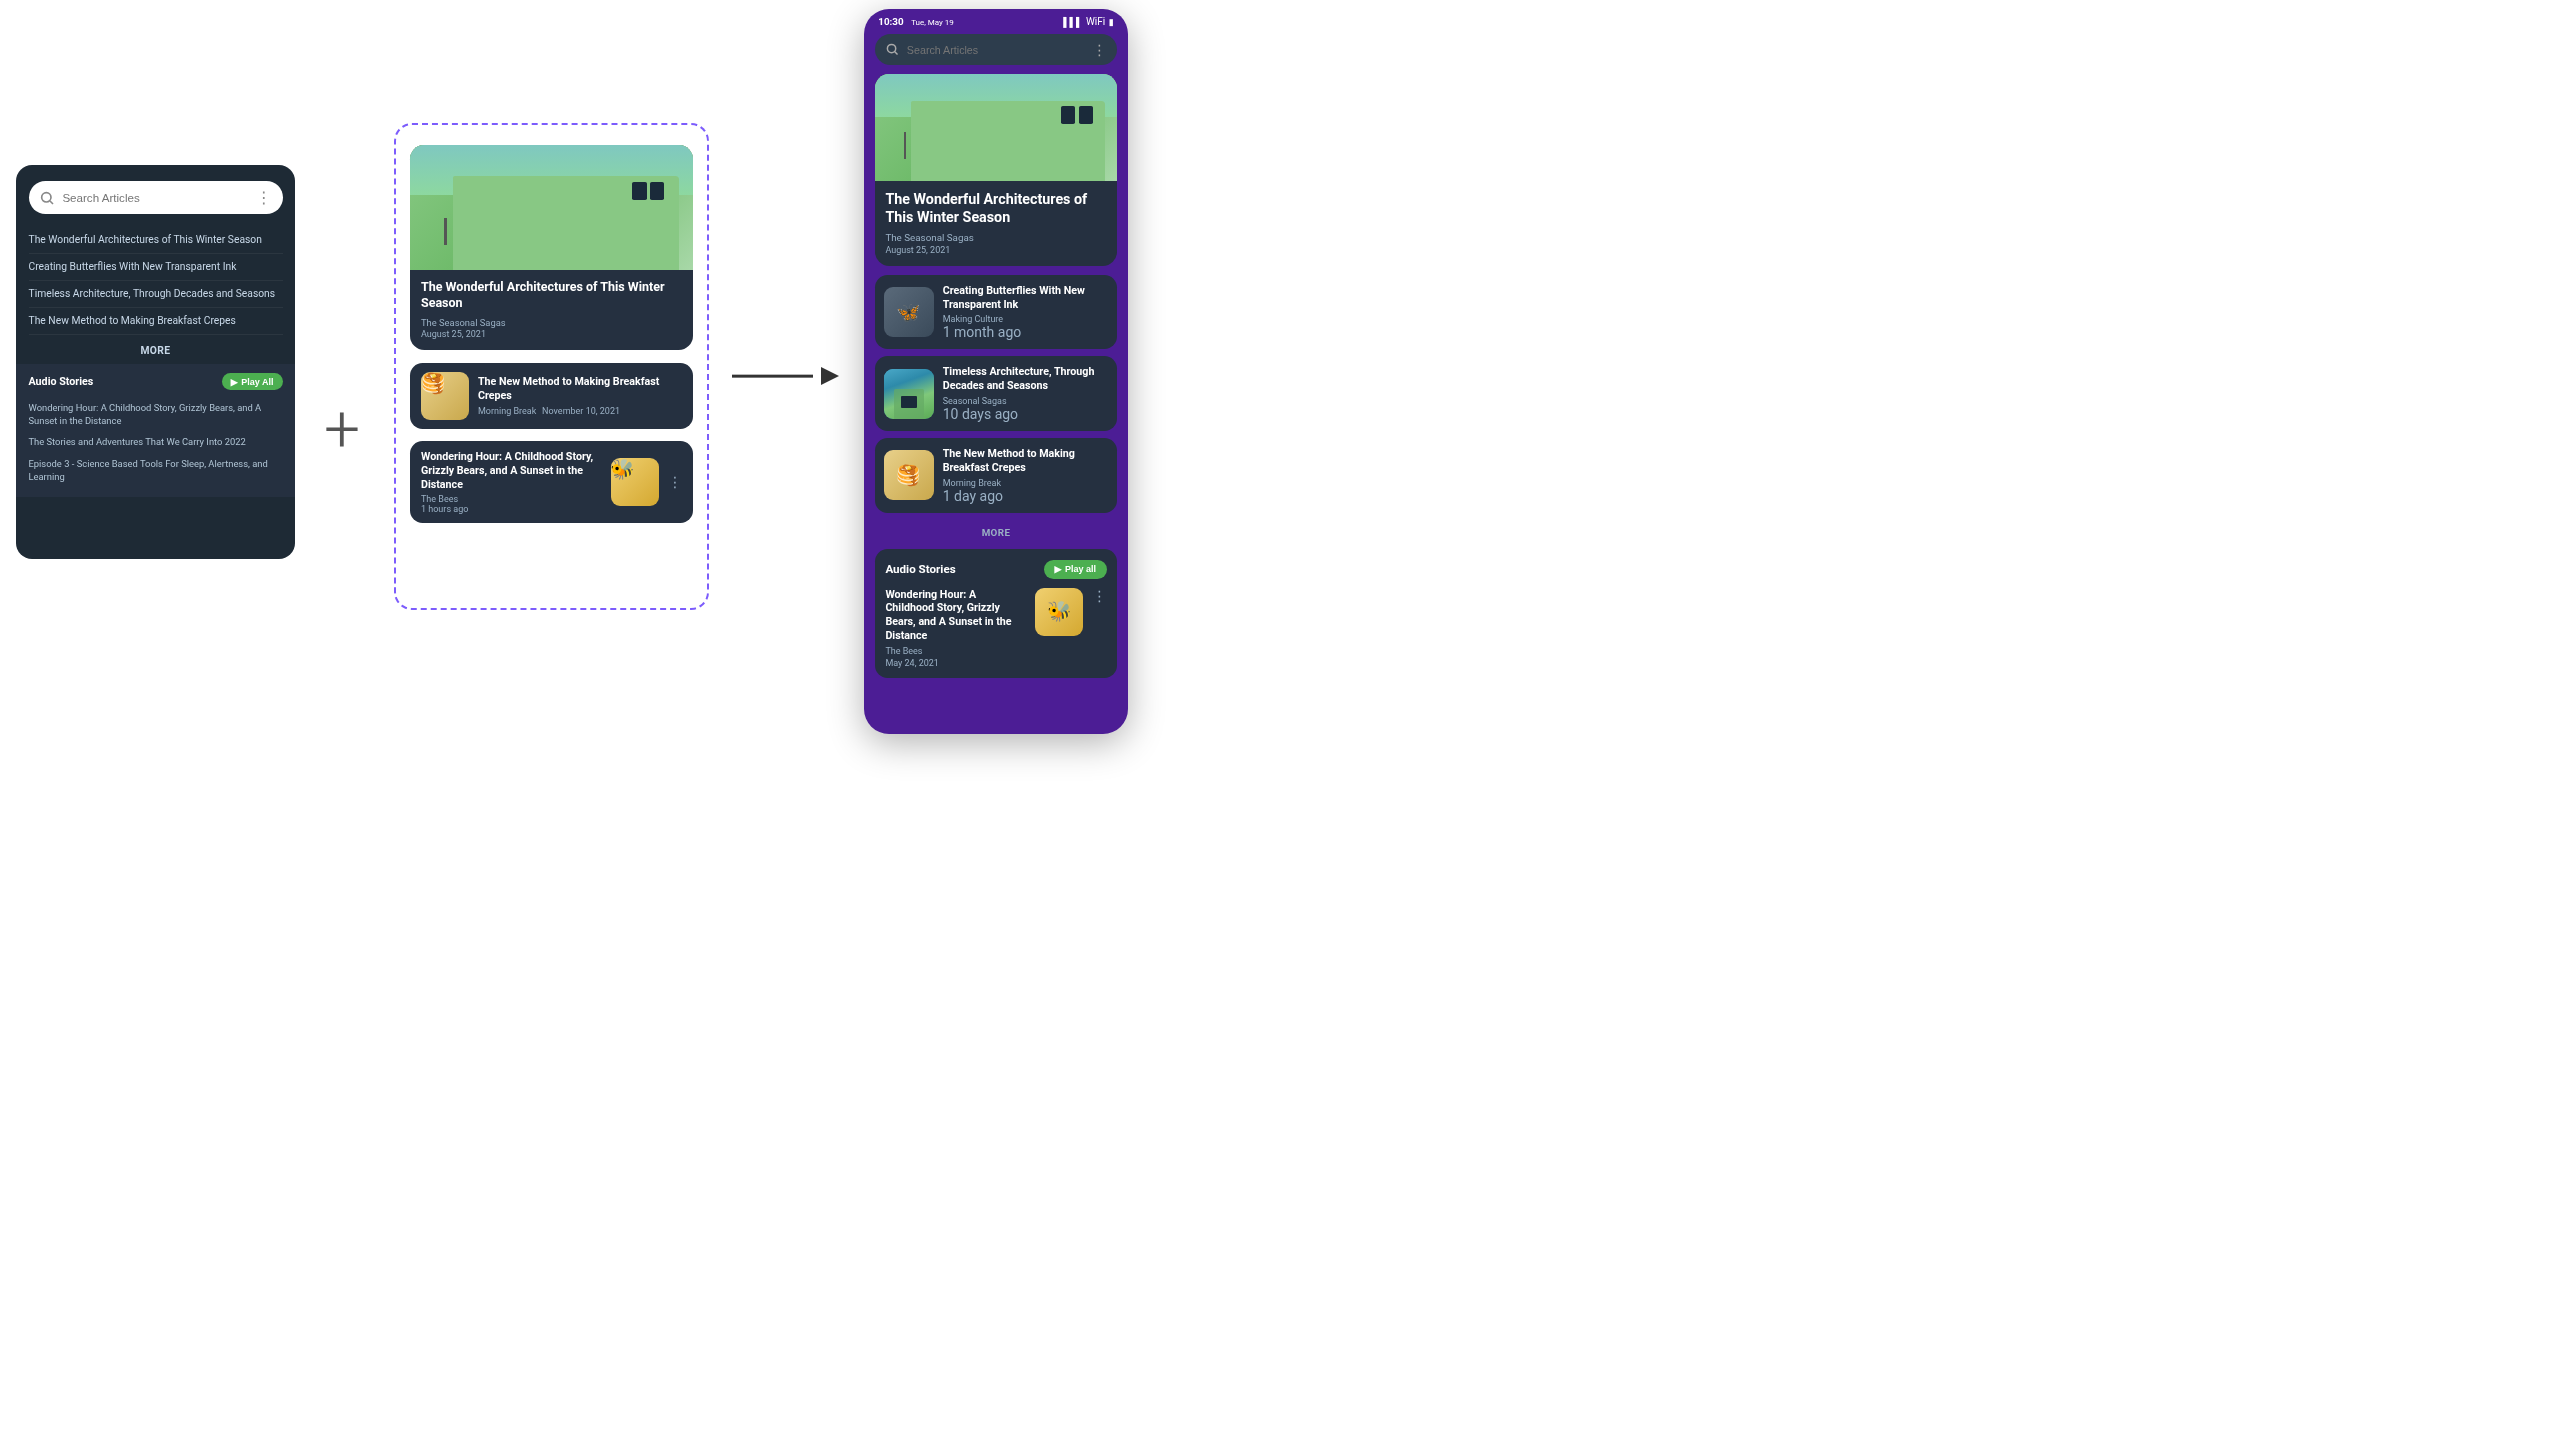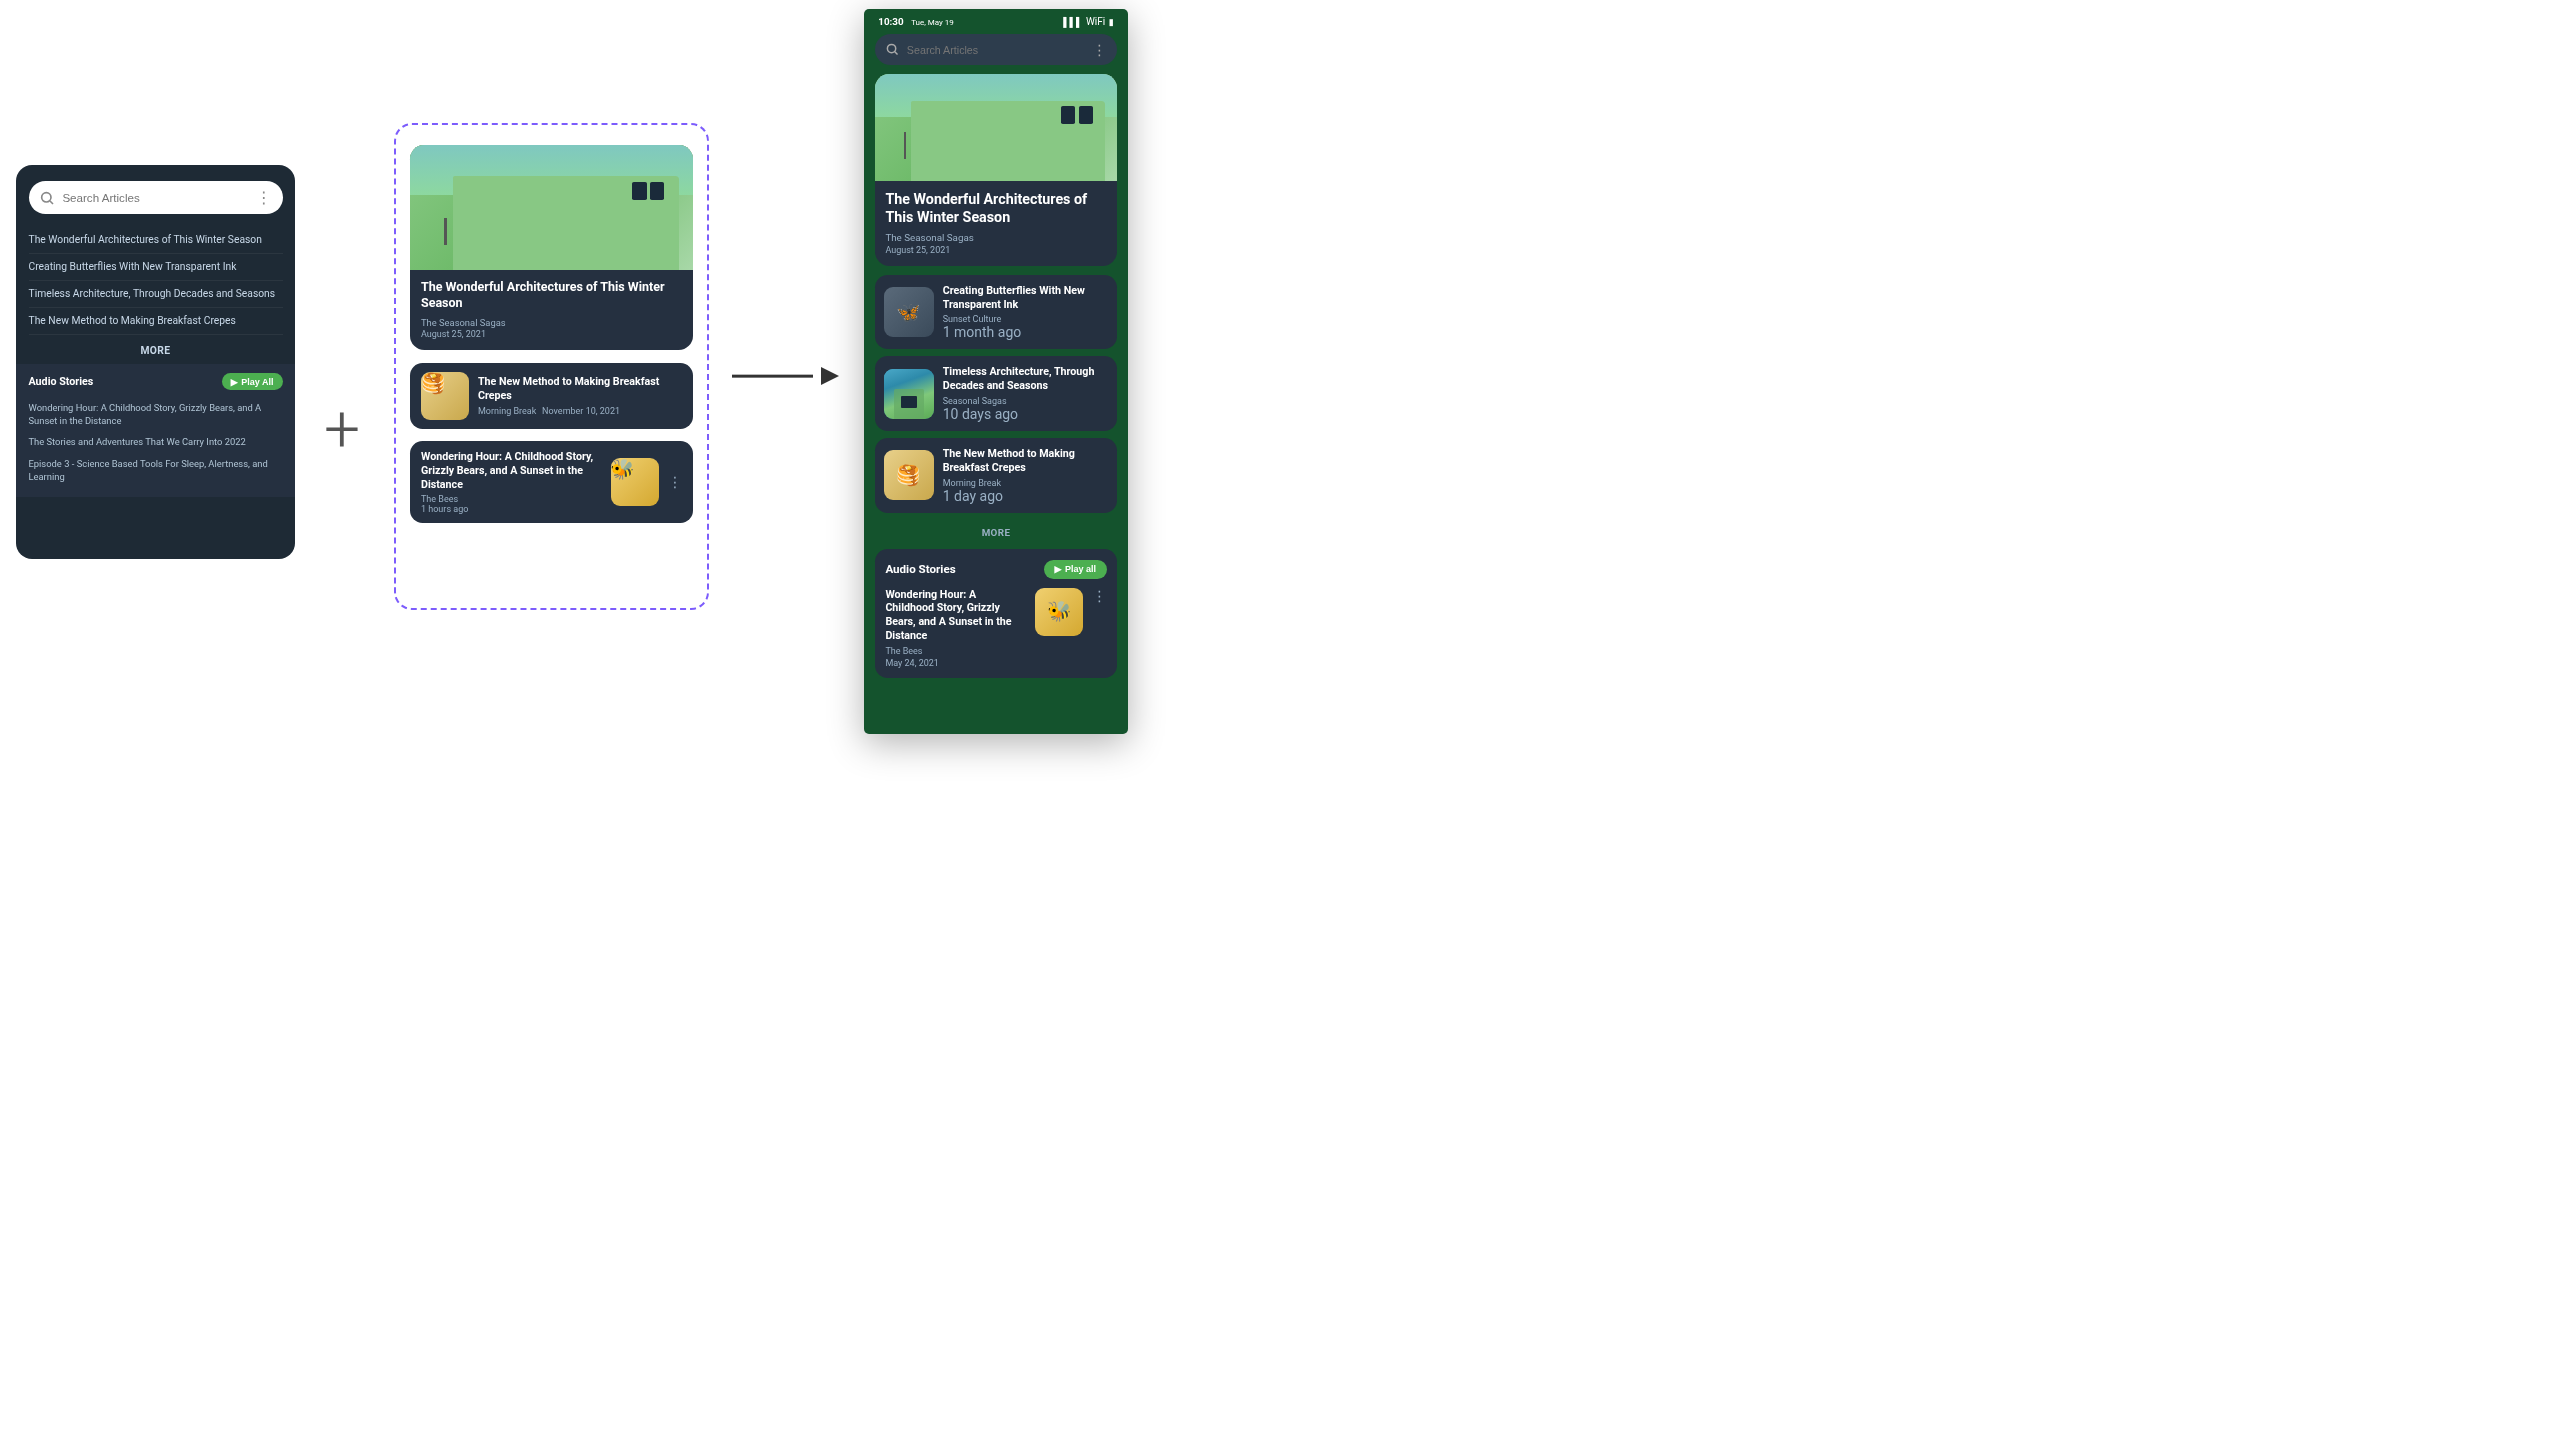--- a/index.html
+++ b/index.html
@@ -247,22 +247,22 @@
       border-left: 18px solid #333;
     }
 
     
     .phone-right {
       position: absolute;
       left: 864px;
       top: 9px;
       width: 264px;
       height: 725px;
-      background: #14532d;
-      border-radius: 5px;
+      background: #4c1d95;
+      border-radius: 25px;
       overflow: hidden;
       color: #fff;
       box-shadow: 0 9px 36px rgba(0,0,0,0.3);
     }
 
     
     .status-bar {
       display: flex;
       align-items: center;
       justify-content: space-between;
@@ -650,21 +650,21 @@
       <div class="r-feat-date">August 25, 2021</div>
     </div>
   </div>
 
   <div class="r-article-card">
     <div class="r-ac-img r-ac-img-butterfly">
       🦋
     </div>
     <div class="r-ac-content">
       <div class="r-ac-title">Creating Butterflies With New Transparent Ink</div>
-      <div class="r-ac-source">Sunset Culture</div>
+      <div class="r-ac-source">Making Culture</div>
       <div class="r-ac-time">1 month ago</div>
     </div>
   </div>
 
   <div class="r-article-card">
     <div class="r-ac-img r-ac-img-architecture">
       <div class="arch-img-container" style="width:100%;height:100%;">
         <div class="arch-building-small">
           <div class="arch-win1"></div>
           <div class="arch-win2"></div>

